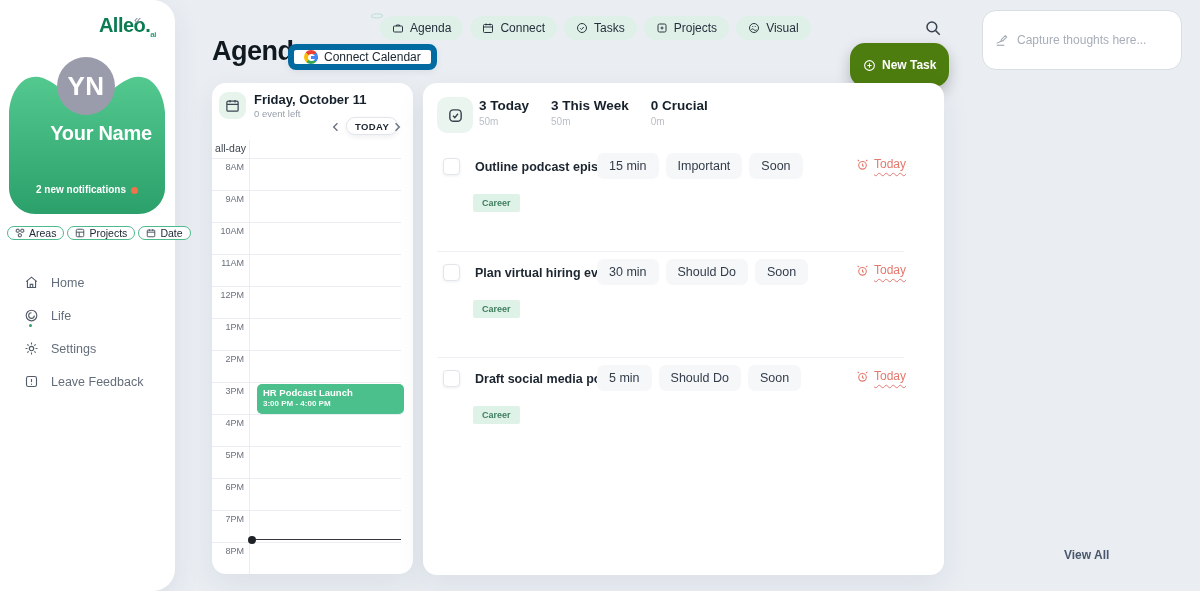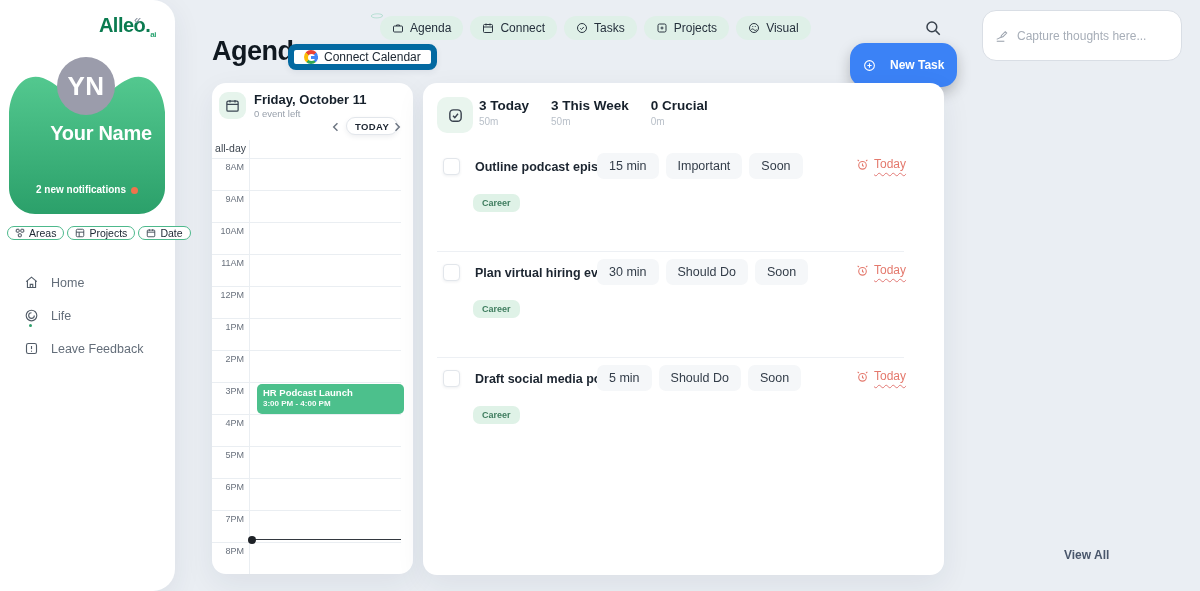--- a/index.html
+++ b/index.html
@@ -42,41 +42,41 @@
   
   .tabs { position:absolute; left:380px; top:16px; display:flex; gap:7px; }
   .tab { position:relative; display:inline-flex; align-items:center; gap:6px; background:#dff0e8;
          border-radius:15px; padding:5px 12px; font-size:12px; font-weight:500; color:#25303c; cursor:pointer; }
   .tab svg { width:12px; height:12px; stroke:#2c3742; }
   .tab .active-ring { position:absolute; left:-9px; top:-6px; pointer-events:none; }
 
   .search-btn { position:absolute; left:924px; top:19px; width:18px; height:18px; cursor:pointer; }
   .search-btn svg { width:18px; height:18px; stroke:#39424d; }
 
-  .capture { position:absolute; left:982px; top:10px; width:200px; height:51px; background:#fff;
+  .capture { position:absolute; left:982px; top:10px; width:200px; height:60px; background:#fff;
              border:1px solid #d9dee5; border-radius:14px; display:flex; align-items:center;
              gap:8px; padding:0 12px; }
   .capture svg { width:14px; height:14px; stroke:#9aa2ad; flex:none; }
   .capture input { border:none; outline:none; width:100%; font-size:12px; color:#3a424c;
                    font-family:"Liberation Sans", sans-serif; background:transparent; }
   .capture input::placeholder { color:#a7aeb8; }
 
   .page-title { position:absolute; left:212px; top:36px; font-size:27px; font-weight:700;
                 color:#101820; letter-spacing:-.5px; }
   .connect-btn { position:absolute; left:288px; top:44px; height:26px; display:inline-flex;
                  align-items:center; gap:6px; background:#fff; border:6px solid #0369a1;
                  border-radius:8px; padding:0 10px; font-size:12px; font-weight:500; color:#202a35;
                  box-shadow:0 2px 6px rgba(40,55,80,.08); cursor:pointer; }
   .gicon { position:relative; width:14px; height:14px; border-radius:50%; flex:none;
            background:conic-gradient(from -45deg, #ea4335 0 90deg, #4285f4 90deg 180deg, #34a853 180deg 270deg, #fbbc05 270deg 360deg); }
   .gicon::before { content:""; position:absolute; inset:3.5px; background:#fff; border-radius:50%; }
   .gicon::after { content:""; position:absolute; right:0; top:5.5px; width:7px; height:3px; background:#4285f4; }
 
   .new-task-btn { position:absolute; left:850px; top:43px; height:44px; display:inline-flex;
-                  align-items:center; gap:14px; background:#3b82f6; color:#fff; border-radius:15px;
+                  align-items:center; gap:6px; background:#4d7c0f; color:#fff; border-radius:15px;
                   padding:0 13px; font-size:12px; font-weight:600; cursor:pointer;
                   box-shadow:0 6px 14px rgba(20,21,25,.25); }
   .new-task-btn svg { width:13px; height:13px; stroke:#fff; }
 
   
   .cal-panel { position:absolute; left:212px; top:83px; width:201px; height:491px; background:#fff;
                border-radius:14px; box-shadow:0 10px 30px rgba(30,45,70,.07); overflow:hidden; }
   .cal-icon-box { position:absolute; left:7px; top:9px; width:27px; height:27px; background:#e6f4ec;
                   border-radius:9px; display:flex; align-items:center; justify-content:center; }
   .cal-icon-box svg { width:15px; height:15px; stroke:#3c4754; }
@@ -119,21 +119,21 @@
   .task-row { position:absolute; left:0; width:521px; height:106px; }
   .task-check { position:absolute; left:20px; top:5px; width:17px; height:17px; background:#fff;
                 border:1.5px solid #e2e6eb; border-radius:4px; box-shadow:0 1px 3px rgba(40,55,80,.08); cursor:pointer; }
   .task-title { position:absolute; left:52px; top:7px; font-size:12.5px; font-weight:600; color:#1c2530; white-space:nowrap; }
   .task-pills { position:absolute; left:174px; top:0; display:flex; gap:7px; }
   .tpill { background:#f5f7f9; border-radius:7px; padding:6px 12px; font-size:12.5px; color:#333d49; white-space:nowrap; cursor:pointer; }
   .task-due { position:absolute; left:433px; top:4px; display:inline-flex; align-items:center; gap:5px;
               color:#e4796d; font-size:12px; font-weight:500;
               text-decoration:underline wavy rgba(217,83,79,.75) 1px; text-underline-offset:4px; cursor:pointer; }
   .task-due svg { width:13px; height:13px; stroke:#e4796d; }
-  .task-tag { position:absolute; left:50px; top:41px; background:#dff2e7; border-radius:7px;
+  .task-tag { position:absolute; left:50px; top:41px; background:#dff2e7; border-radius:2px;
               padding:4px 9px; font-size:9px; font-weight:600; color:#3f7d5f; cursor:pointer; }
   .row-1 { top:70px; } .row-2 { top:176px; } .row-3 { top:282px; }
   .task-divider { position:absolute; left:14px; right:40px; border-top:1px solid #edf0f4; }
   .div-1 { top:168px; } .div-2 { top:274px; }
 
   .view-all { position:absolute; left:1064px; top:548px; font-size:12px; font-weight:700; color:#49566b; cursor:pointer; }
 </style>
 </head>
 <body>
 
@@ -195,20 +195,27 @@
       <div class="nav-item">
         <svg viewBox="0 0 24 24" fill="none" stroke-width="1.8">
             <circle cx="12" cy="12" r="8.5"></circle>
             <path d="M12 7.5a4.5 4.5 0 1 0 4.5 4.5"></path>
           </svg>
         <span>Life</span>
         <span class="life-dot"></span>
       </div>
       <div class="nav-item">
         <svg viewBox="0 0 24 24" fill="none" stroke-width="1.8">
+            <circle cx="12" cy="12" r="3.5"></circle>
+            <path d="M12 2.5v3M12 18.5v3M2.5 12h3M18.5 12h3M5.3 5.3l2.1 2.1M16.6 16.6l2.1 2.1M18.7 5.3l-2.1 2.1M7.4 16.6l-2.1 2.1"></path>
+          </svg>
+        <span>Settings</span>
+      </div>
+      <div class="nav-item">
+        <svg viewBox="0 0 24 24" fill="none" stroke-width="1.8">
             <rect x="4" y="4" width="16" height="16" rx="3"></rect>
             <path d="M12 8v5"></path>
             <circle cx="12" cy="16.2" r="0.9" fill="#525c68" stroke="none"></circle>
           </svg>
         <span>Leave Feedback</span>
       </div>
     </div>
   </div>
 
   <div class="tabs">

